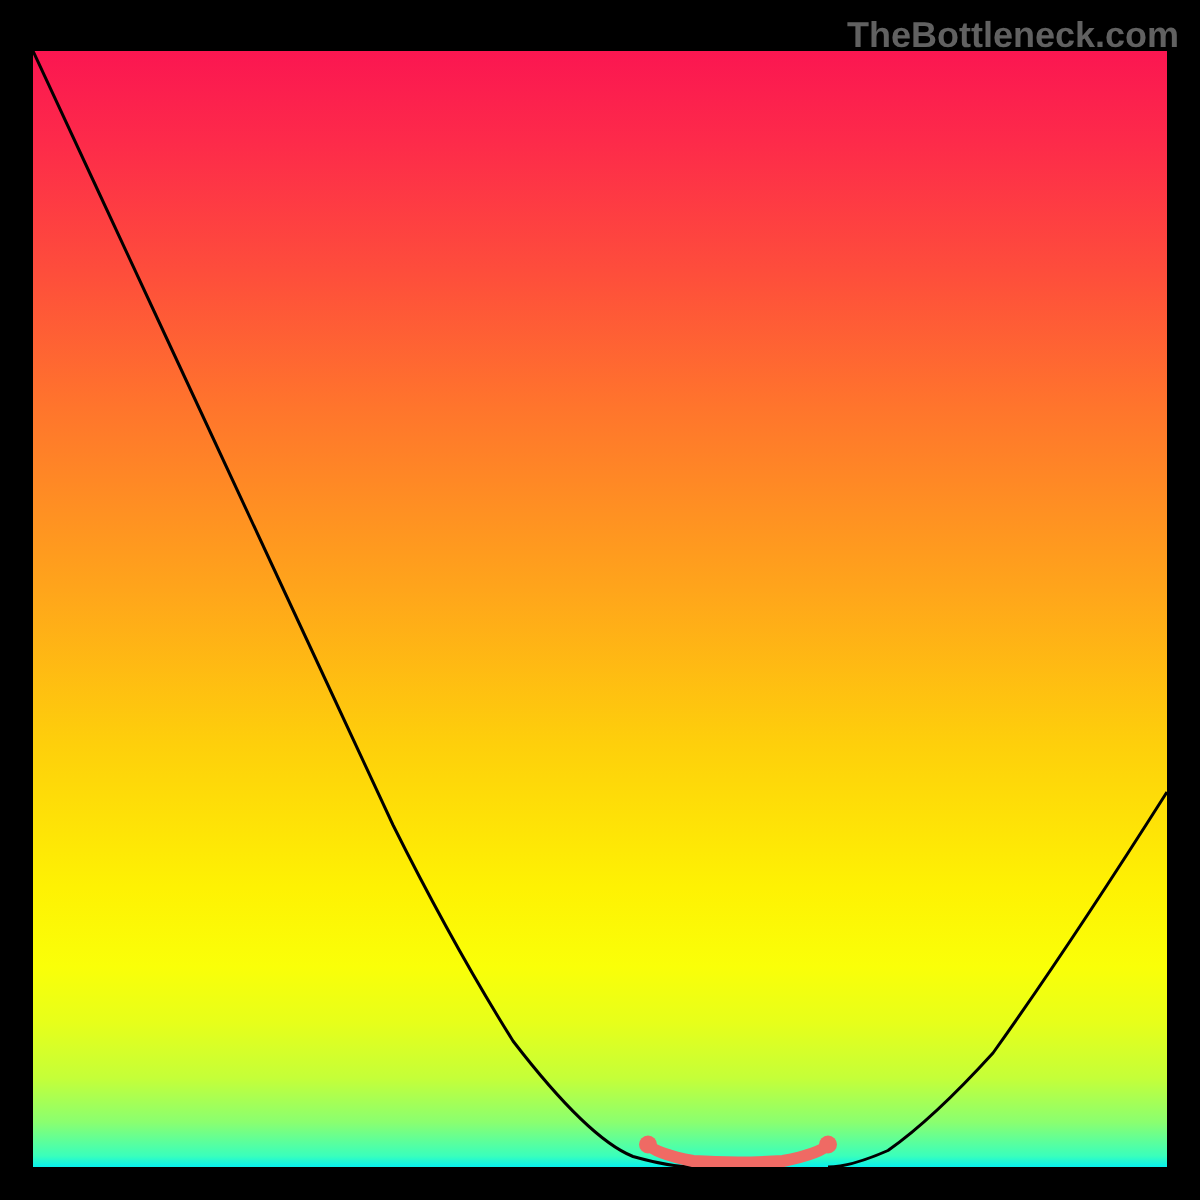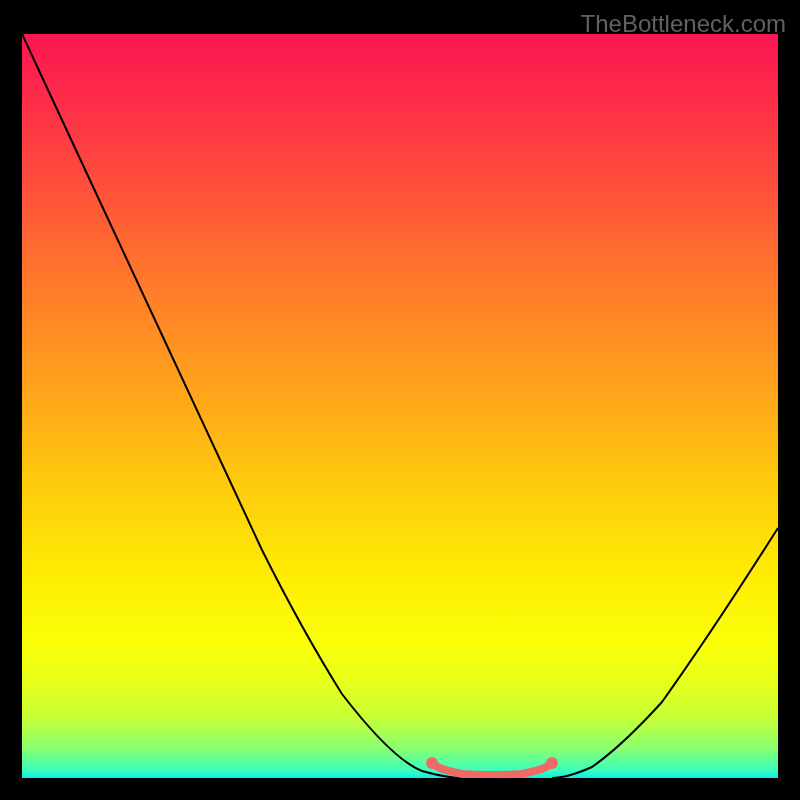--- a/index.html
+++ b/index.html
@@ -10,21 +10,21 @@
     background: #000;
     position: relative;
     font-family: Arial, Helvetica, sans-serif;
   }
   .watermark {
     position: absolute;
     top: 10px;
     right: 14px;
     color: #616161;
     font-size: 24px;
-    font-weight: 400;
+    font-weight: 700;
     z-index: 10;
   }
   .plot-area {
     position: absolute;
     left: 22px;
     top: 34px;
     width: 756px;
     height: 744px;
     overflow: hidden;
   }

